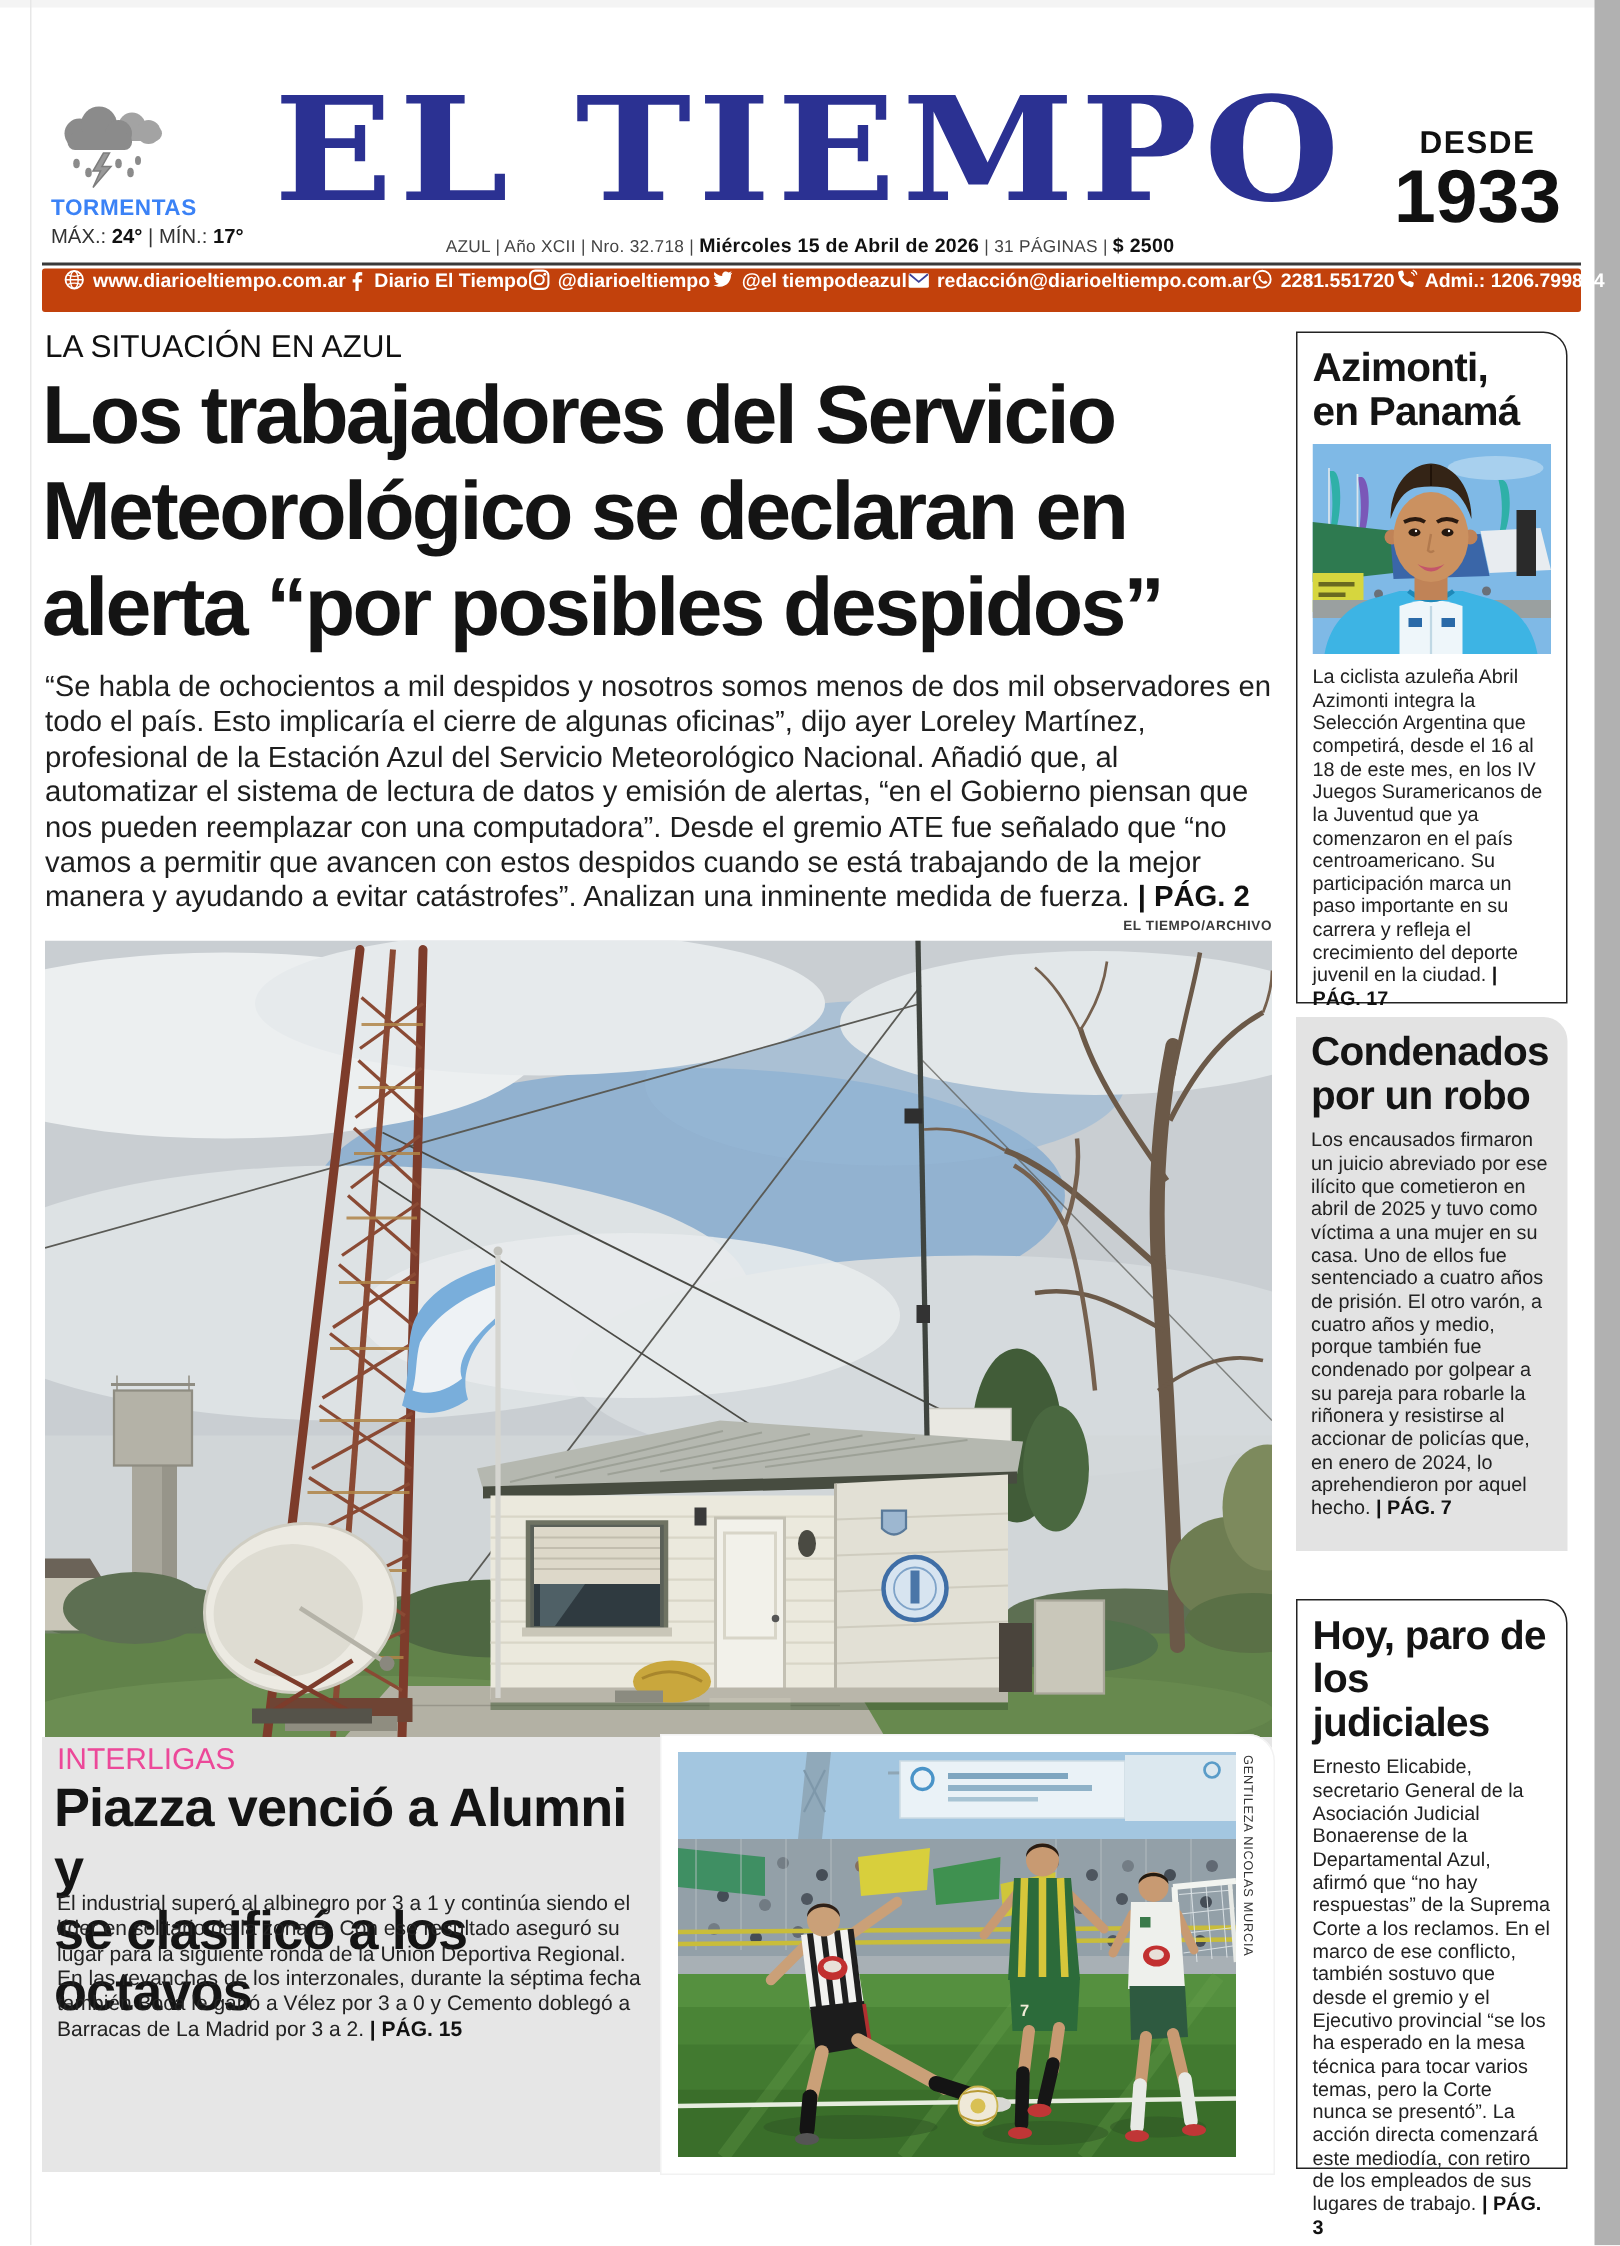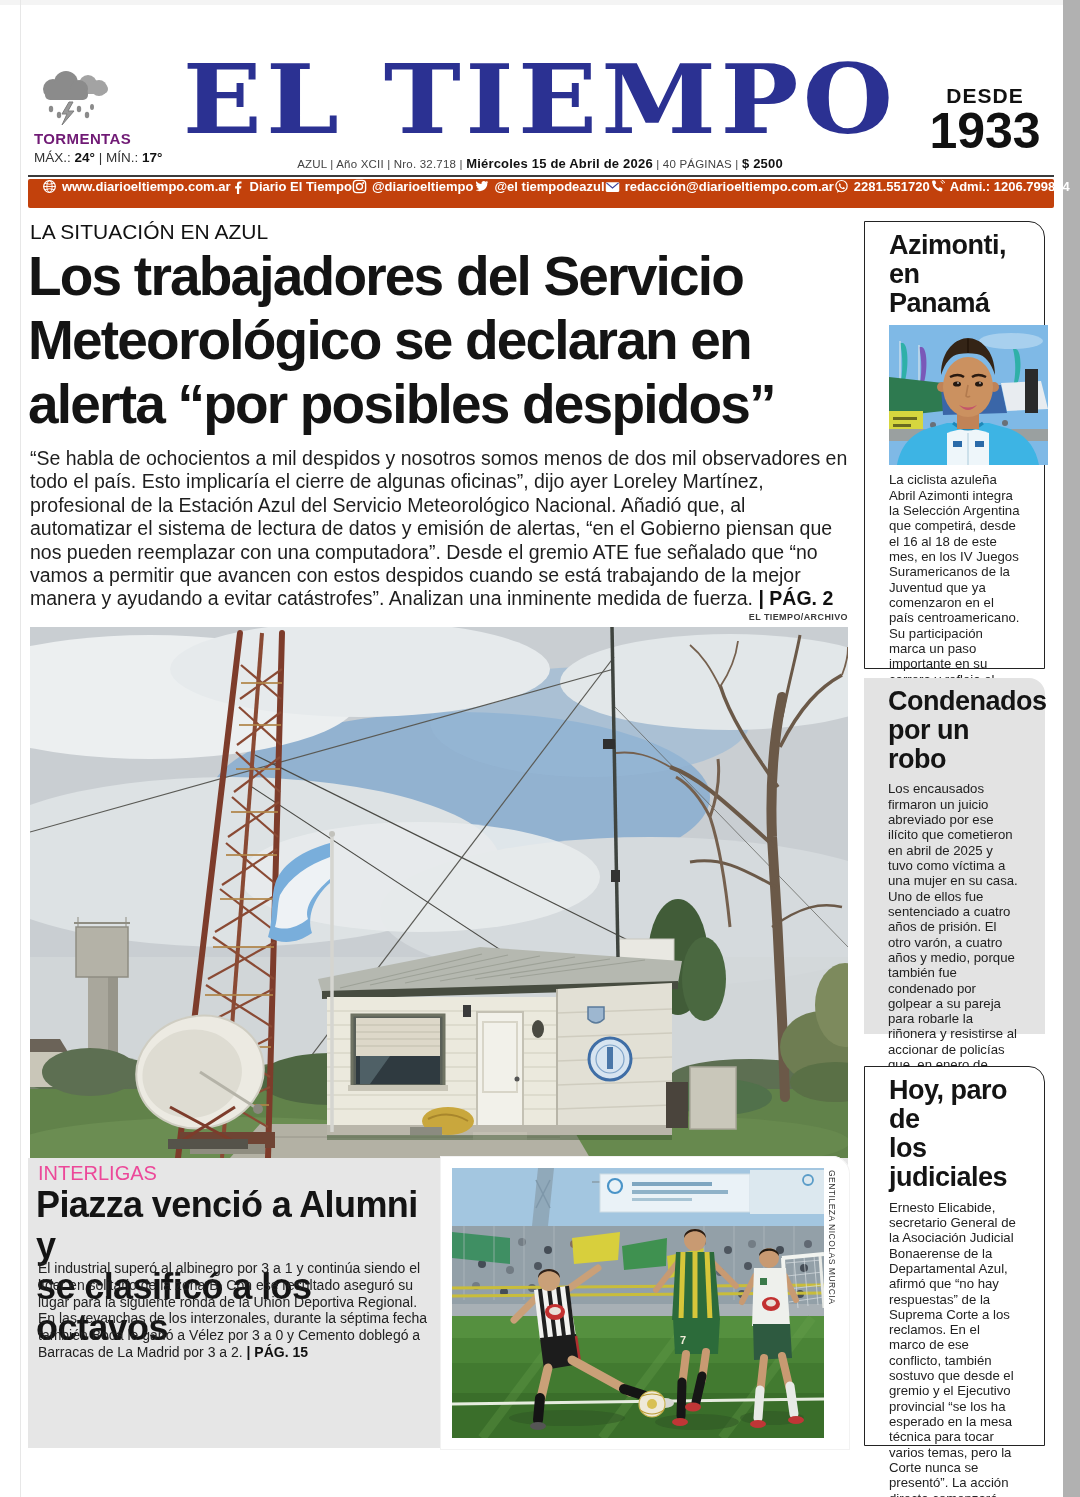--- a/index.html
+++ b/index.html
@@ -5,21 +5,21 @@
   html,body{margin:0;padding:0;background:#fff;}
   .page{position:relative;width:1080px;height:1497px;background:#ffffff;overflow:hidden;
         font-family:"Liberation Sans",sans-serif;color:#1a1a1a;}
   .abs{position:absolute;}
   
   .edge-top{left:0;top:0;width:1080px;height:5px;background:#f4f4f4;}
   .edge-left{left:20px;top:0;width:1px;height:1497px;background:#e7e7e7;}
   .edge-right{left:1063px;top:0;width:17px;height:1497px;background:#b1b1b1;}
   
   .weather-icon{left:32px;top:68px;}
-  .weather-name{left:34px;top:130px;font-size:15px;font-weight:bold;letter-spacing:.4px;color:#701a75;}
+  .weather-name{left:34px;top:130px;font-size:15px;font-weight:bold;letter-spacing:.4px;color:#3b82f6;}
   .weather-temps{left:34px;top:150px;font-size:13.5px;color:#333;}
   .weather-temps b{color:#111;}
   .masthead{left:150px;top:52px;width:780px;text-align:center;
             font-family:"DejaVu Serif",serif;font-weight:bold;font-size:96px;line-height:1;
             color:#2b3192;letter-spacing:4px;transform:scaleX(1.08);}
   .since{left:928px;top:84px;width:114px;text-align:center;font-family:Liberation Sans, sans-serif;color:#111;}
   .since .lbl{font-size:21px;font-weight:bold;letter-spacing:1px;display:block;}
   .since .yr{font-size:50px;font-weight:bold;line-height:.95;display:block;}
   .dateline{left:140px;top:156px;width:800px;text-align:center;font-size:11.5px;color:#444;letter-spacing:.2px;}
   .dateline b{font-size:13px;color:#111;}
@@ -43,21 +43,21 @@
   .sports-kicker{left:38px;top:1162px;font-size:20px;color:#ec4899;}
   .sports-headline{left:36px;top:1184px;width:406px;font-size:36px;font-weight:800;line-height:1.14;
                    letter-spacing:-.6px;color:#141414;white-space:pre-line;}
   .sports-body{left:38px;top:1260px;width:392px;font-size:14px;line-height:1.2;color:#222;}
   .sports-frame{left:440px;top:1156px;width:410px;height:294px;background:#ffffff;border-radius:0 18px 0 0;
                 box-shadow:0 0 0 1px #f2f2f2 inset;}
   .sports-photo{left:452px;top:1168px;width:372px;height:270px;}
   .credit-sports{left:827px;top:1170px;height:266px;writing-mode:vertical-rl;font-size:8.5px;
                  letter-spacing:.5px;color:#333;}
   
-  .box{left:864px;width:181px;box-sizing:border-box;padding:9px 24px;}
+  .box{left:864px;width:181px;box-sizing:border-box;padding:9px 10px;}
   .box-border{border:1.5px solid #232323;border-radius:0 16px 0 0;background:#fff;}
   .box1{top:221px;height:448px;}
   .box2{top:678px;height:356px;background:#e3e3e3;border-radius:0 16px 0 0;}
   .box3{top:1066px;height:380px;}
   .box-title{font-size:27px;font-weight:800;line-height:1.08;letter-spacing:-.5px;color:#141414;
              white-space:pre-line;margin-bottom:7px;}
   .box-body{font-size:13.2px;line-height:1.16;color:#222;}
   .box-photo{width:159px;height:140px;margin:2px 0 7px;}
 </style>
 </head>
@@ -102,21 +102,21 @@
   </div>
 
   <div class="abs masthead">EL TIEMPO</div>
   <div class="abs since">
     <span class="lbl">DESDE</span>
     <span class="yr">1933</span>
   </div>
   <div class="abs dateline">
     <span>AZUL  |  Año XCII | Nro. 32.718 |</span>
     <b>Miércoles 15 de Abril de 2026</b>
-    <span>| 40 PÁGINAS  |</span>
+    <span>| 31 PÁGINAS  |</span>
     <b>$ 2500</b>
   </div>
   <div class="abs header-rule"></div>
 
   <div class="abs social-bar">
     <span class="social-item">
       <svg width="15" height="15" viewBox="0 0 16 16">
         <circle cx="8" cy="8" r="6.2" fill="none" stroke="#fff" stroke-width="1.3"></circle>
         <ellipse cx="8" cy="8" rx="2.8" ry="6.2" fill="none" stroke="#fff" stroke-width="1"></ellipse>
         <line x1="1.8" y1="8" x2="14.2" y2="8" stroke="#fff" stroke-width="1"></line>

